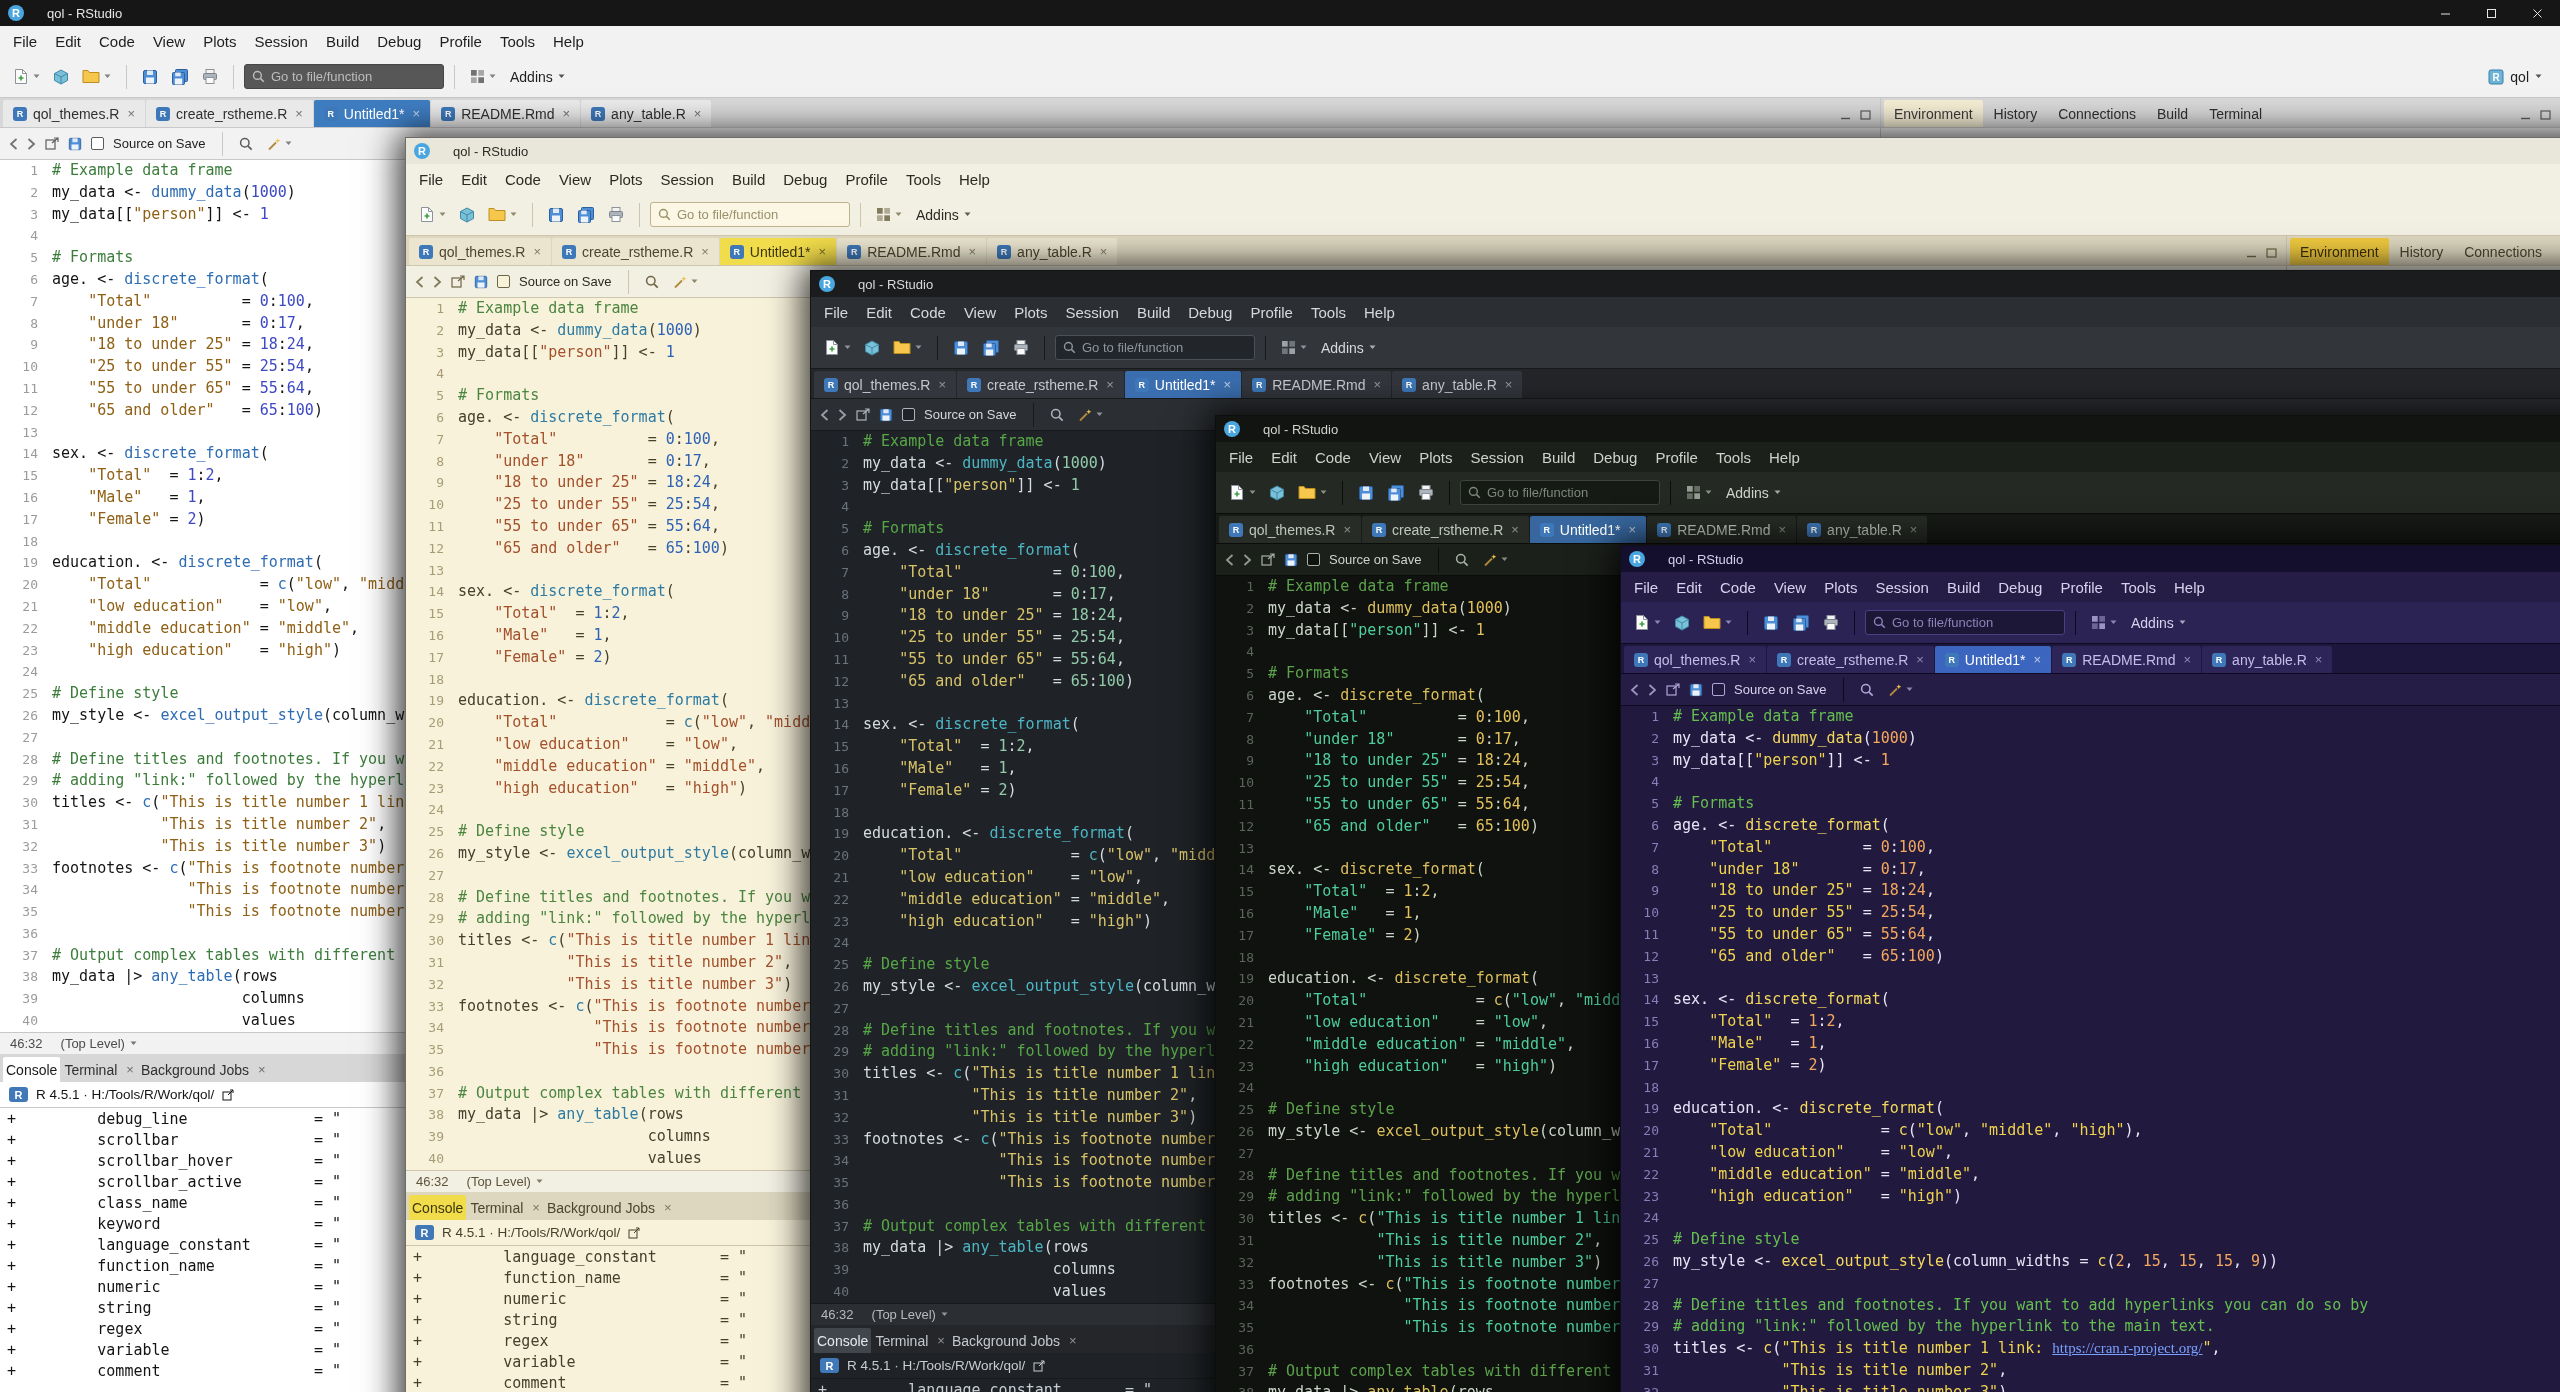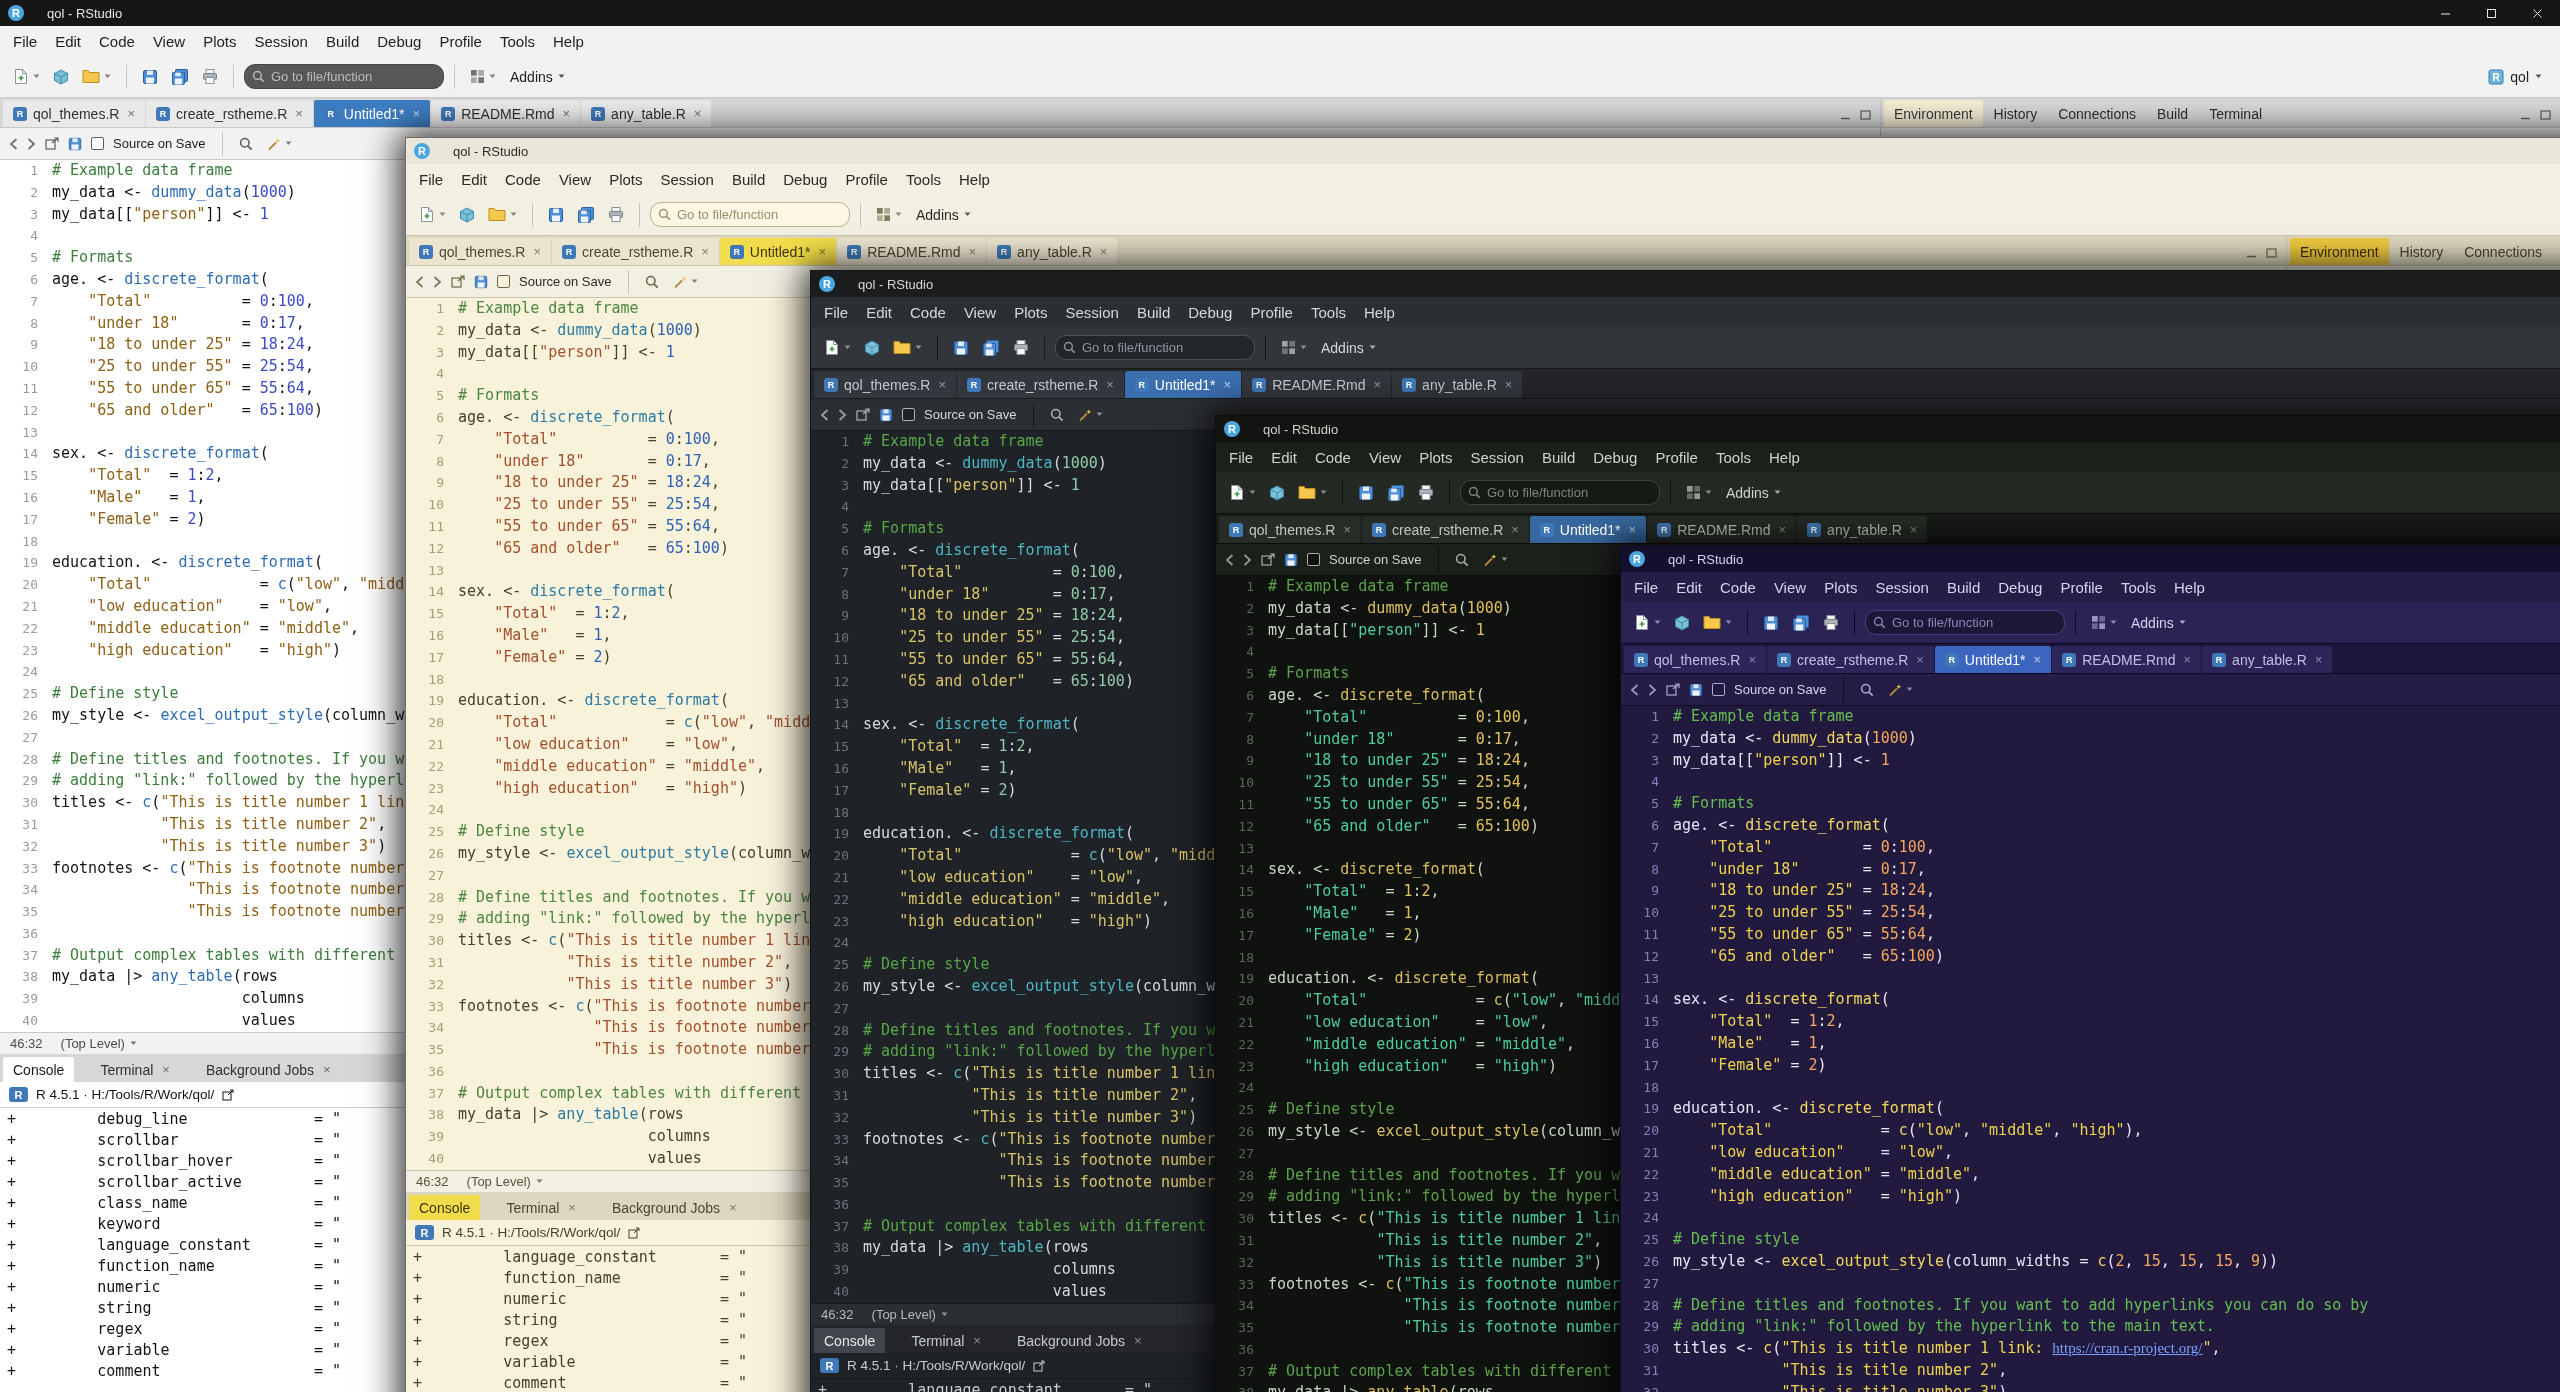--- a/index.html
+++ b/index.html
@@ -23,21 +23,21 @@
 
   .menubar { flex:0 0 30px; display:flex; align-items:center; background:var(--menu-bg);
              color:var(--menu-fg); font-size:15px; padding:0 4px; }
   .menu-item { padding:3px 9px; border-radius:2px; white-space:nowrap; }
 
   .toolbar { flex:0 0 42px; display:flex; align-items:center; background:var(--toolbar-bg);
              border-bottom:1px solid var(--chrome-border); padding:0 8px; gap:3px; color:var(--icon-fg); }
   .tbtn { display:inline-flex; align-items:center; gap:4px; padding:4px 5px; border-radius:3px; }
   .sep { width:1px; height:24px; background:var(--chrome-border); margin:0 7px; flex:0 0 1px; }
   .goto-box { width:200px; height:25px; border:1px solid var(--goto-border); background:var(--goto-bg);
-              color:var(--goto-fg); display:inline-flex; align-items:center; gap:6px; padding:0 7px; border-radius:11px; }
+              color:var(--goto-fg); display:inline-flex; align-items:center; gap:6px; padding:0 7px; border-radius:3px; }
   .goto-box input { flex:1; min-width:0; border:0; outline:0; background:transparent; color:var(--goto-fg);
                     font-size:13px; font-family:"Liberation Sans", sans-serif; }
   .goto-box input::placeholder { color:var(--goto-fg); opacity:1; }
   .addins { display:inline-flex; align-items:center; gap:5px; font-size:14px; padding:4px 6px; color:var(--menu-fg); }
   .project-btn { margin-left:auto; display:inline-flex; align-items:center; gap:6px; font-size:14px;
                  color:var(--menu-fg); padding:4px 10px; }
 
   .content { flex:1; display:flex; min-height:0; }
   .left-col { flex:0 0 1880px; width:1880px; display:flex; flex-direction:column; min-height:0; }
   .right-col { flex:1; min-width:0; display:flex; flex-direction:column; background:var(--panel-bg);
@@ -75,21 +75,21 @@
   .tok-num  { color:var(--tok-number); }
   .tok-fn   { color:var(--tok-func); }
   .tok-link { color:var(--tok-link); text-decoration:underline;font-family:Liberation Serif, serif; }
 
   .status-bar { flex:0 0 22px; background:var(--status-bg); color:var(--status-fg);
                 border-top:1px solid var(--chrome-border); display:flex; align-items:center;
                 gap:18px; padding:0 10px; font-size:13px; }
   .scope { display:inline-flex; align-items:center; gap:5px; }
 
   .console-tabs { flex:0 0 28px; background:var(--tabbar-bg); display:flex; align-items:flex-end; padding-left:3px; }
-  .ctab { height:25px; display:inline-flex; align-items:center; gap:7px; padding:0 10px; margin-right:16px;
+  .ctab { height:25px; display:inline-flex; align-items:center; gap:7px; padding:0 3px; margin-right:1px;
           background:transparent; color:var(--tab-fg); font-size:14px; border-radius:2px 2px 0 0; white-space:nowrap; }
   .ctab.active { background:var(--consoletab-active-bg); color:var(--consoletab-active-fg); }
 
   .console-header { flex:0 0 26px; display:flex; align-items:center; gap:8px; background:var(--console-bg);
                     color:var(--console-fg); padding:0 9px; font-size:13.5px;
                     border-bottom:1px solid var(--chrome-border); }
   .r-badge { width:19px; height:15px; background:#4178b8; color:#fff; border-radius:3px; font-size:11px;
              font-weight:bold; display:inline-flex; align-items:center; justify-content:center; }
   .console-body { flex:1; min-height:0; background:var(--console-bg); color:var(--console-fg);
                   font-family:"DejaVu Sans Mono", monospace; font-size:15px; line-height:21px;

